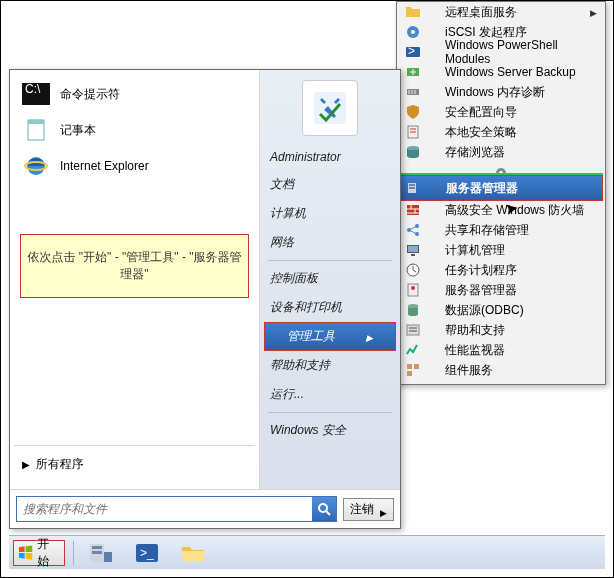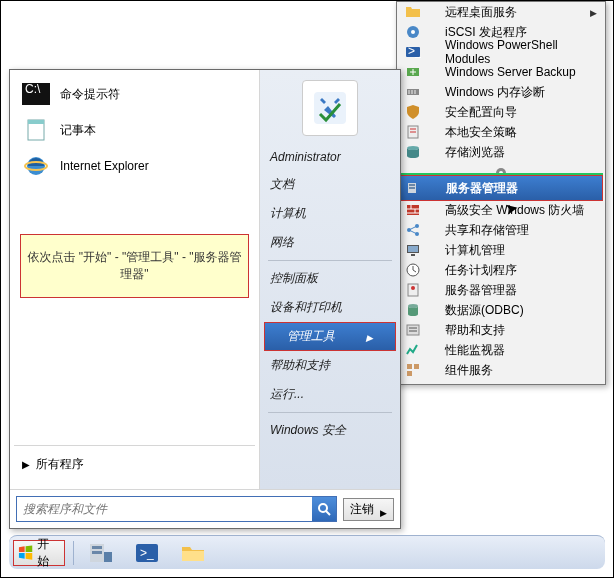--- a/index.html
+++ b/index.html
@@ -24,21 +24,21 @@
   .searchbox { flex:1; display:flex; border:1px solid #426fb5; height:26px; }
   .searchbox input { flex:1; border:none; outline:none; padding:0 6px; font-style:italic; color:#666; }
   .searchbtn { width:24px; background:linear-gradient(#4e8edb,#2f69b8); display:flex; align-items:center; justify-content:center; }
   .logoff { border:1px solid #888; padding:2px 6px; display:flex; align-items:flex-end; gap:6px; background:linear-gradient(#f6f6f6,#e2e2e2);}
   .userpic { width:56px; height:56px; margin:4px auto 8px; background:#fff; border:1px solid #ccc; border-radius:4px; display:flex; align-items:center; justify-content:center; }
   .rmenu-item { padding:6px 10px; color:#1a1a1a; }
   .rmenu-item.sel { background:linear-gradient(#3d7ed0,#2a5fa8); color:#fff; border:1px solid #cc3333; margin:0 4px; padding:5px 22px; display:flex; align-items:center; justify-content:space-between;text-align:right;}
   .rmenu-sep { border-top:1px solid #b8c0cc; margin:3px 8px; }
   .taskbar {
     position:absolute; left:8px; bottom:8px; right:8px; height:34px;
-    background:linear-gradient(#e8eef8,#cdd9eb); border-top:1px solid #9fb2cf; display:flex; align-items:center; gap:8px; padding:12px 4px;border-radius:8px;
+    background:linear-gradient(#e8eef8,#cdd9eb); border-top:1px solid #9fb2cf; display:flex; align-items:center; gap:8px; padding:12px 4px;
   }
   .startbtn { width:52px; height:26px; border:1px solid #cc3333; background:linear-gradient(#f7f7f7,#e0e0e0); display:flex; align-items:center; gap:4px; padding:0 4px;}
   .winlogo { width:16px; height:16px; }
   .tb-sep { width:1px; height:24px; background:#9fb2cf; }
   .tbicon { width:38px; height:28px; display:flex; align-items:center; justify-content:center; }
   .submenu {
     position:absolute; left:395px; top:0; width:210px; height:384px;
     background:#f2f2f2; border:1px solid #777; box-shadow:2px 2px 6px rgba(0,0,0,0.3);
   }
   .sub-item { display:flex; align-items:center; gap:24px; padding:3px 8px; height:20px;}

